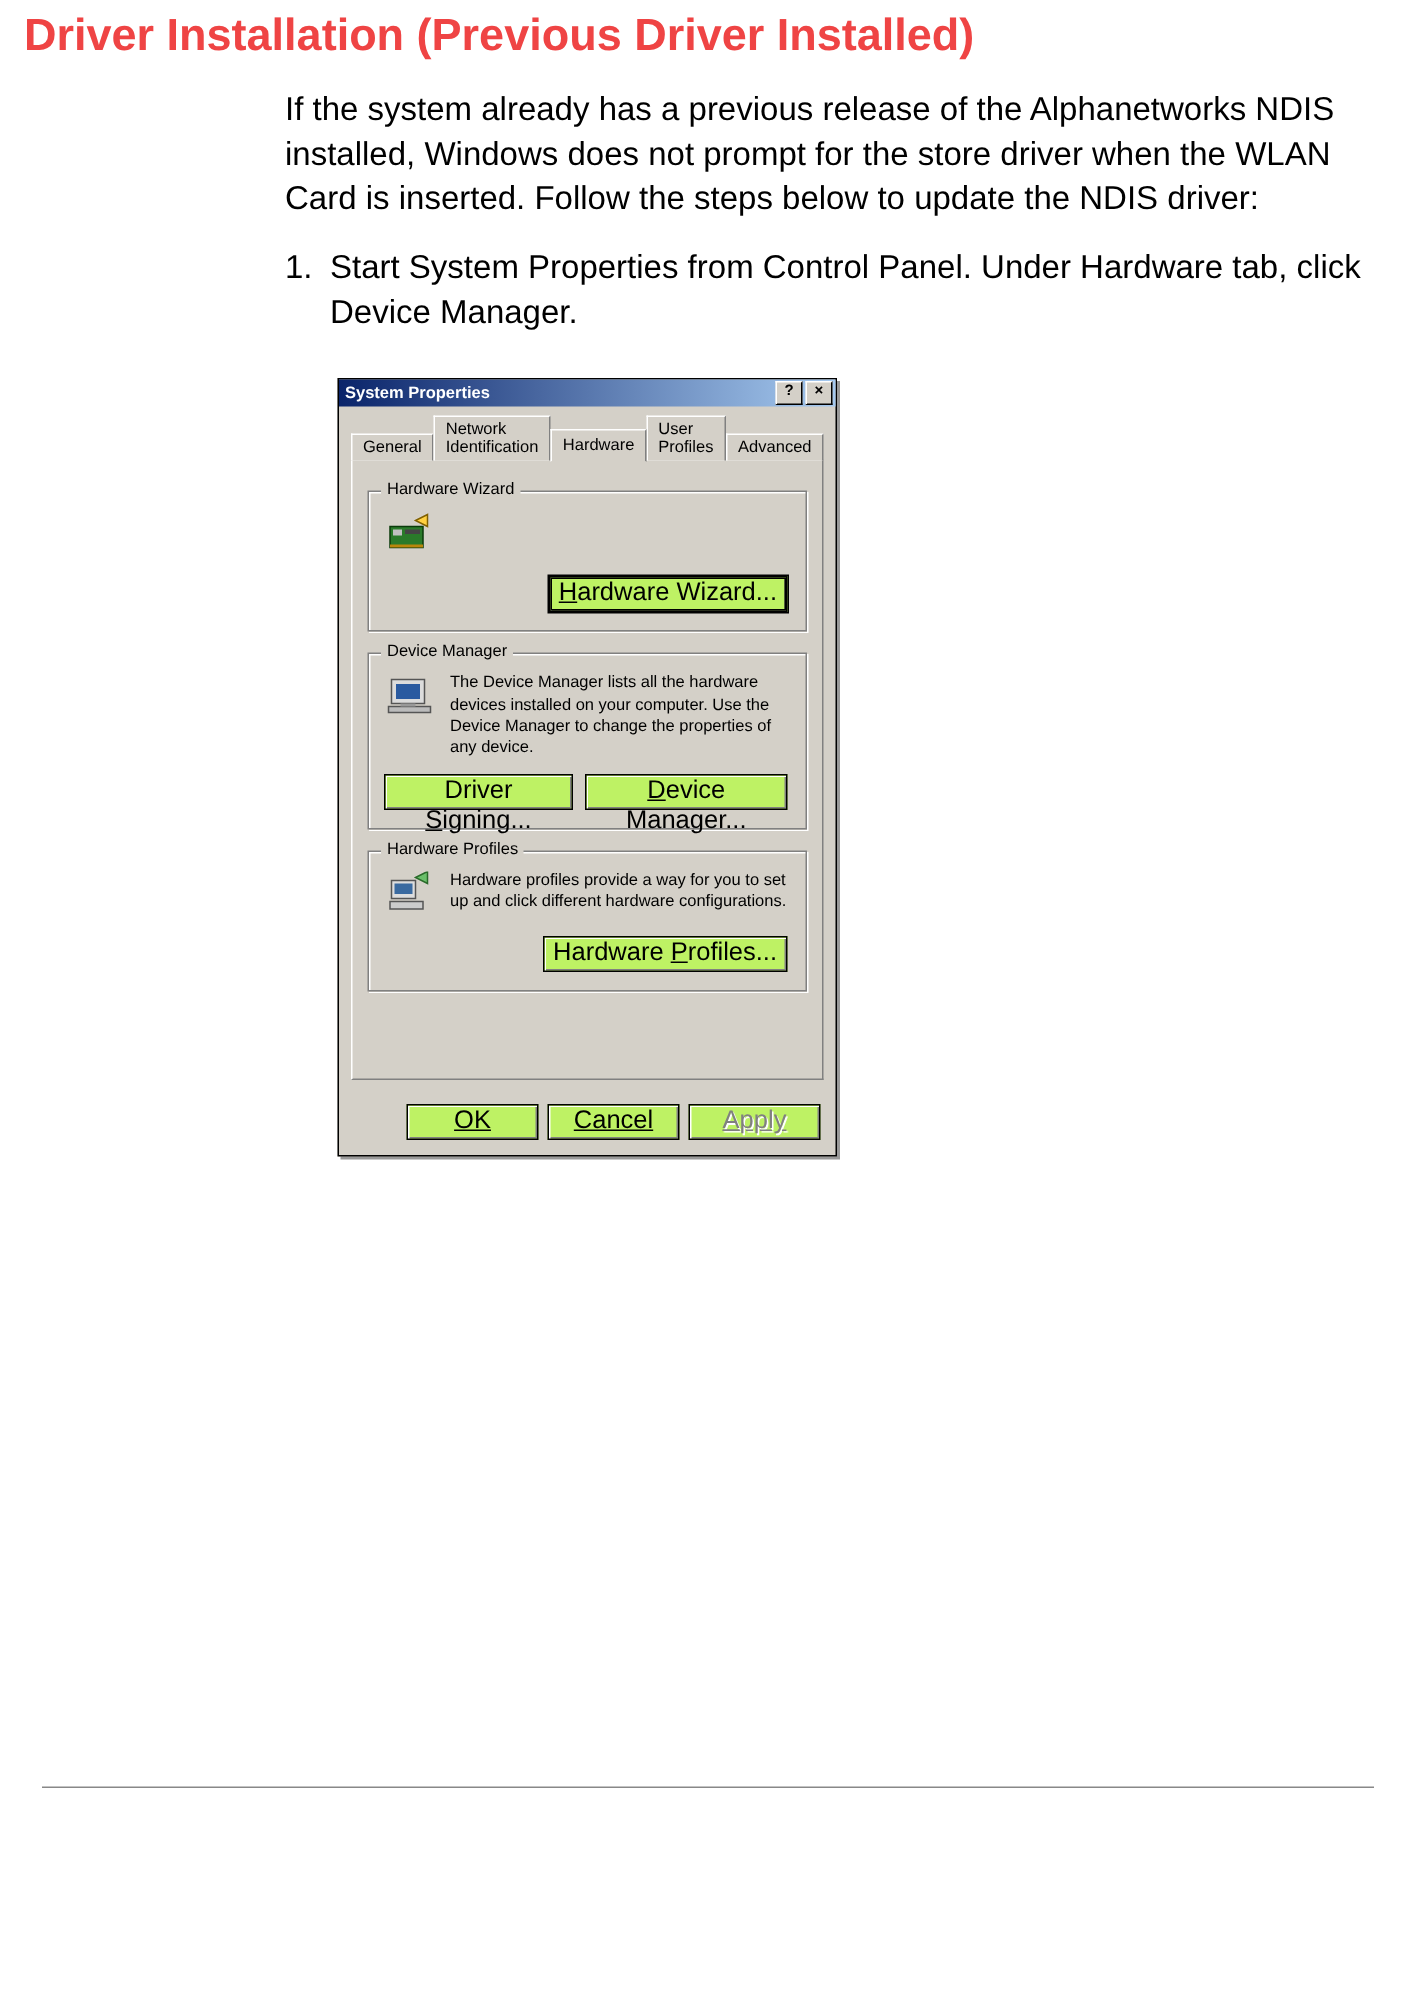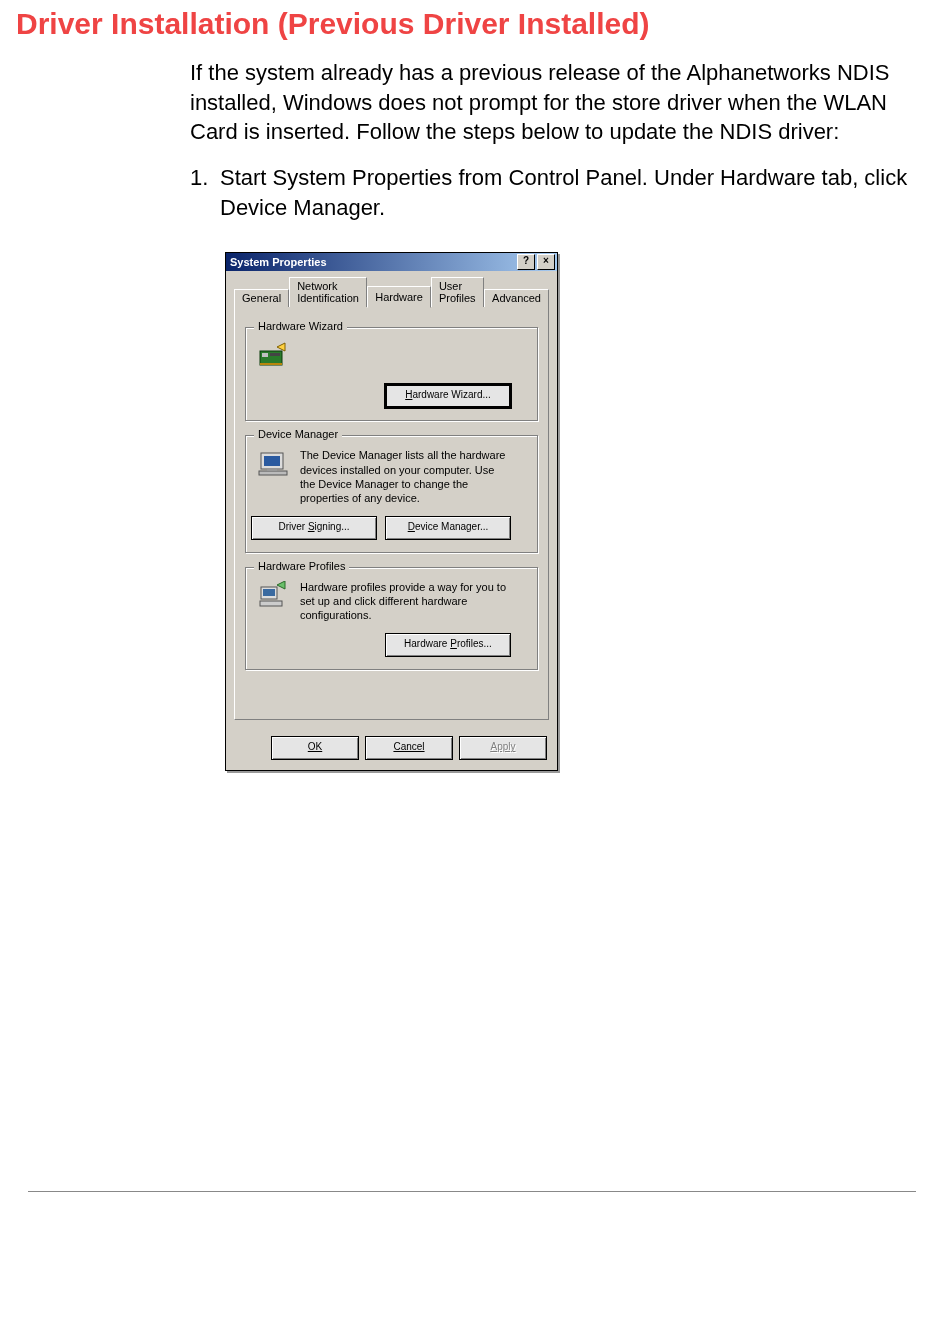--- a/index.html
+++ b/index.html
@@ -111,21 +111,21 @@
     position: relative;
     z-index: 1;
     min-height: 390px;
     background: #d4d0c8;
   }
 
   
   .group {
     border: 1px solid #808080;
     box-shadow: inset 1px 1px 0 #fff, 1px 1px 0 #fff;
-    padding: 12px 26px 12px 10px;
+    padding: 12px 12px 12px 10px;
     margin: 8px 0 14px 0;
     position: relative;
   }
   .group-title {
     position: absolute;
     top: -8px; left: 8px;
     background: #d4d0c8;
     padding: 0 4px;
     font-size: 11px;
   }
@@ -146,24 +146,24 @@
   .btn-row {
     display: flex;
     justify-content: flex-end;
     gap: 8px;
     margin-top: 10px;
   }
   .btn-row.center2 { justify-content: flex-end; }
   .btn {
     min-width: 112px;
     height: 22px;
-    background: #e5e5e5;
+    background: #bef264;
     border: 1px solid #000;
     box-shadow: inset 1px 1px 0 #fff, inset -1px -1px 0 #808080;
-    font-size: 10px;
+    font-size: 17px;
     line-height: 20px;
     text-align: center;
     padding: 0 6px;
   }
   .btn.focused {
     outline: 1px solid #000;
     outline-offset: -2px;
     box-shadow: inset 1px 1px 0 #fff, inset -1px -1px 0 #808080, 0 0 0 1px #000;
   }
   .btn.disabled {

